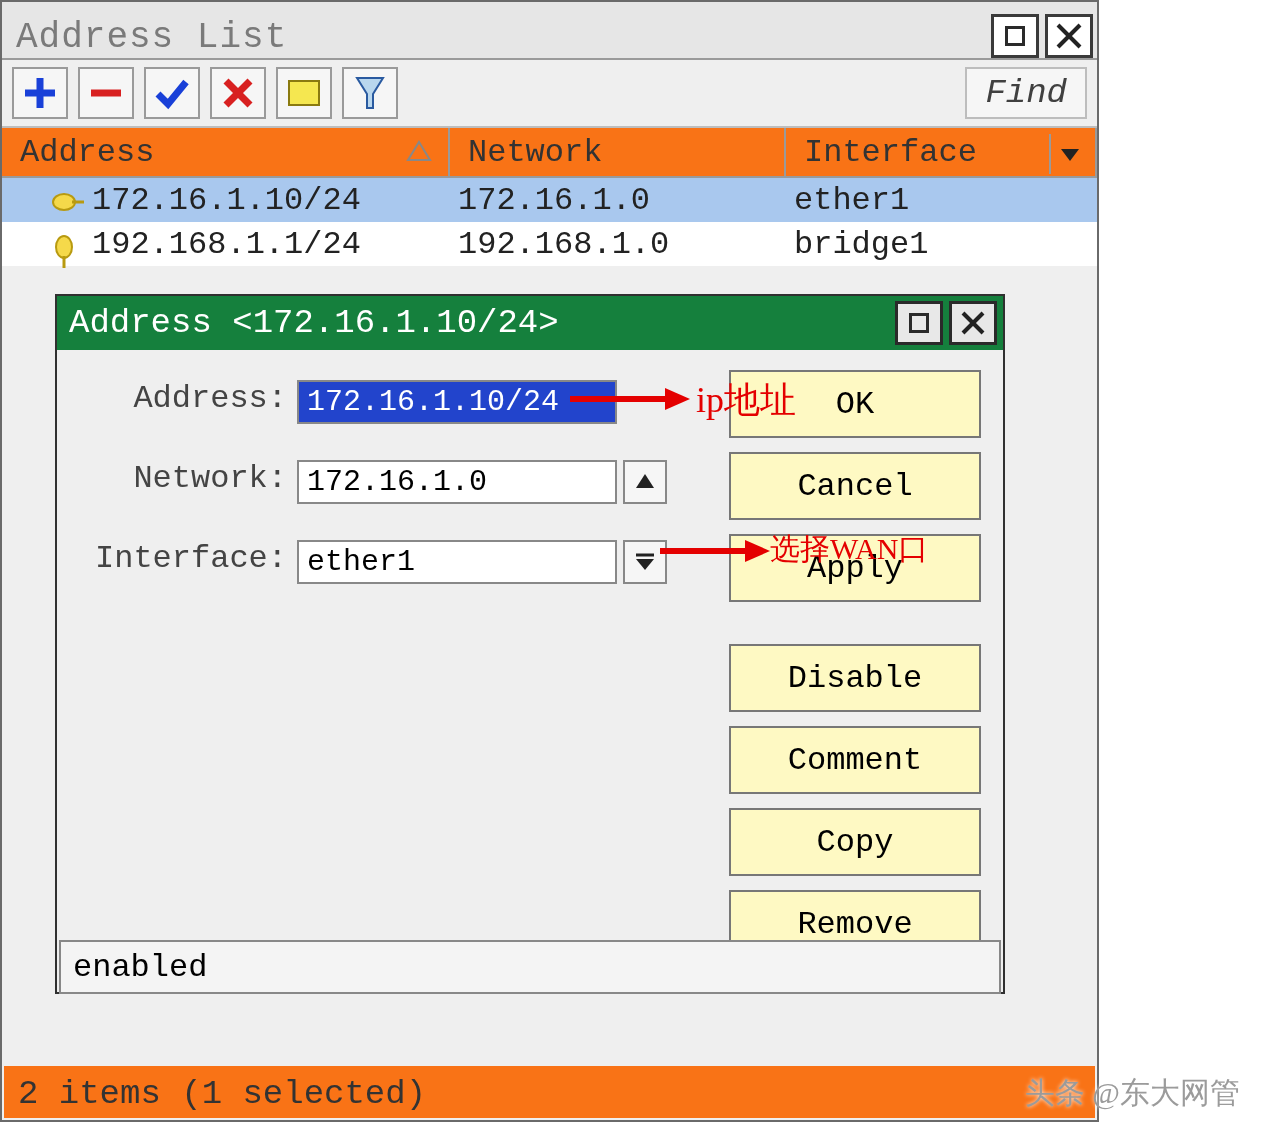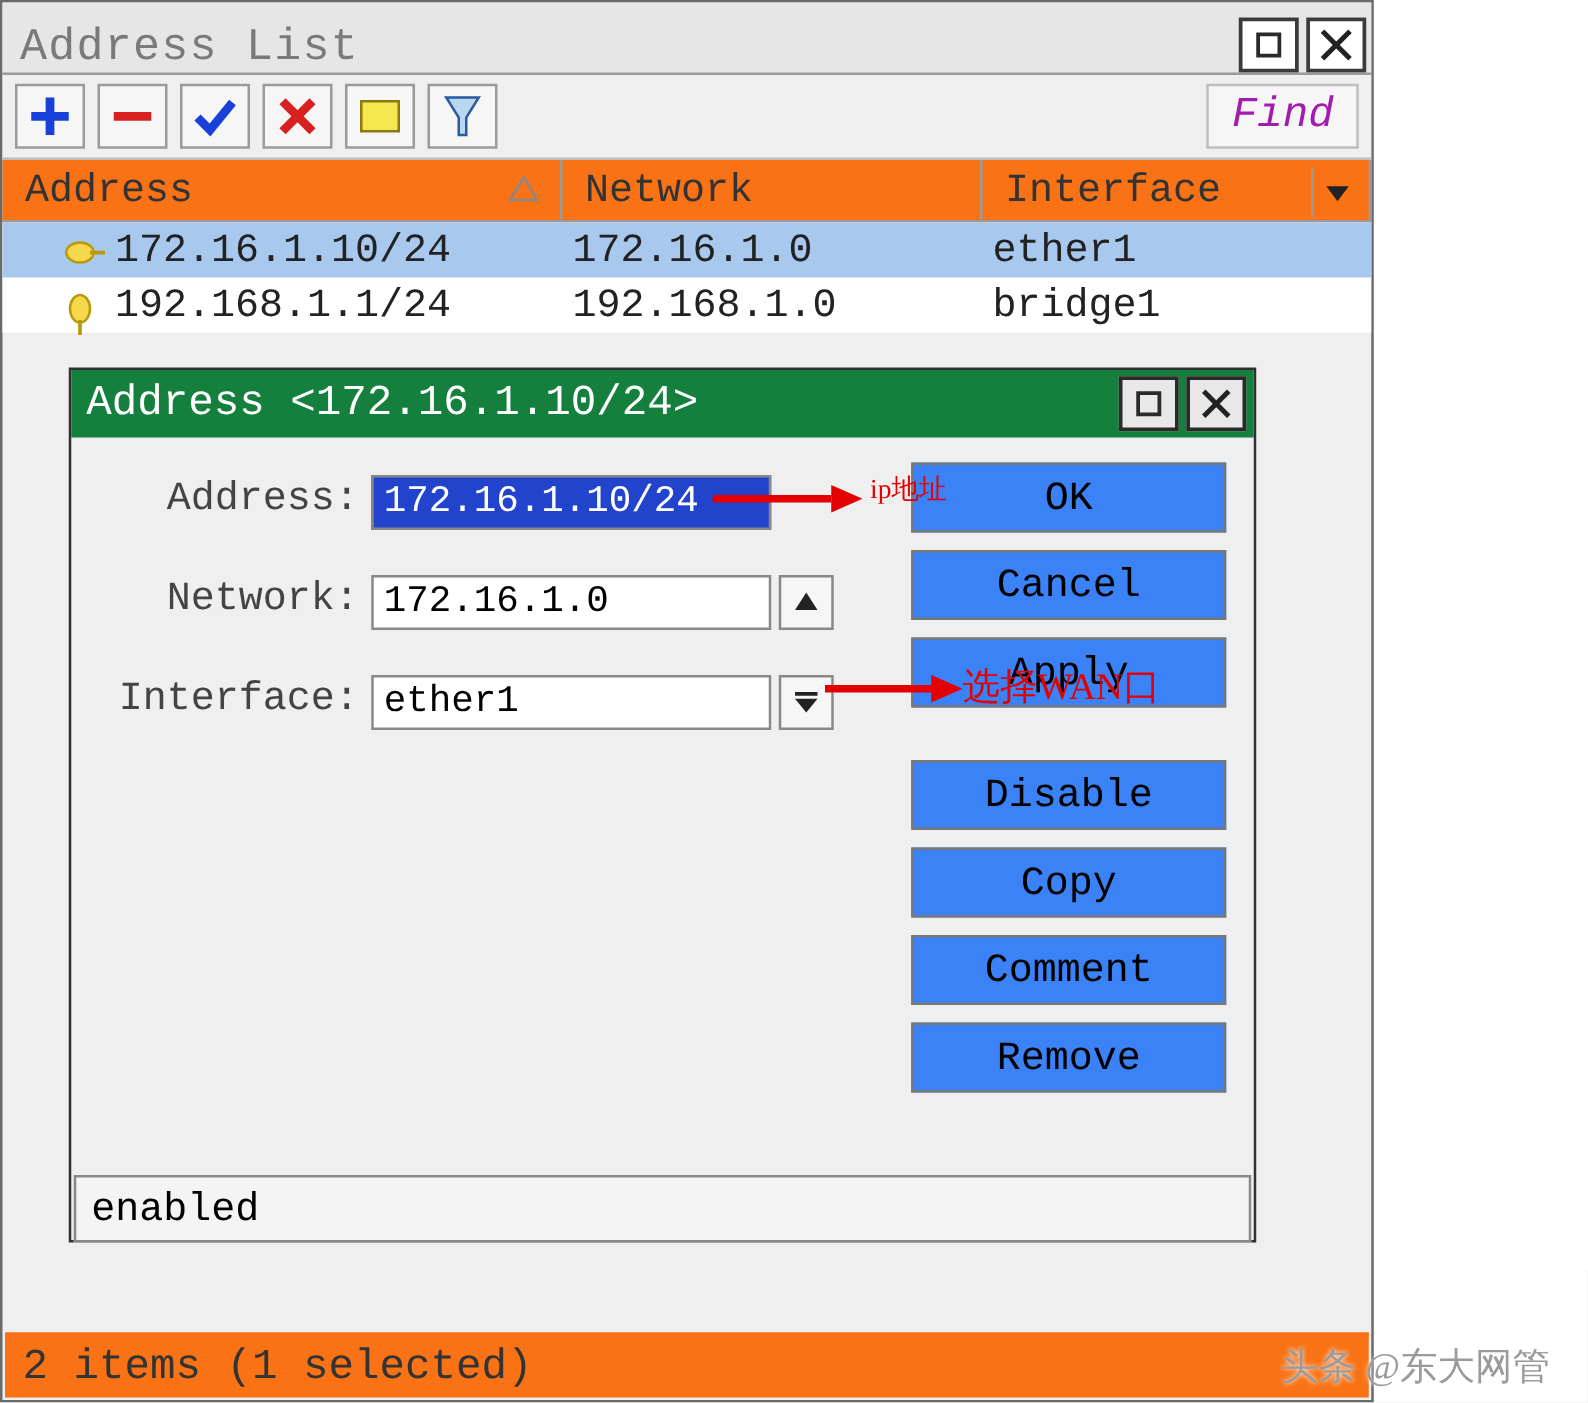--- a/index.html
+++ b/index.html
@@ -38,21 +38,21 @@
     height:68px; background:#efefef; display:flex; align-items:center; gap:10px;
     padding:0 10px; border-bottom:2px solid #bdbdbd;
   }
   .tool {
     width:56px; height:52px; border:2px solid #9a9a9a; background:#f6f6f6;
     display:flex; align-items:center; justify-content:center;
   }
   .toolbar .spacer { flex:1; }
   .findbtn {
     height:52px; border:2px solid #bdbdbd; background:#f6f6f6;
-    font-size:34px; color:#a21caf; font-style:italic; padding:0 18px;
+    font-size:34px; color:#404040; font-style:italic; padding:0 18px;
     display:flex; align-items:center;
   }
 
   
   .colheaders {
     height:50px; display:flex; background:#f97316; border-bottom:2px solid #9a9a9a;
   }
   .colheaders .cell {
     border-right:2px solid #9a9a9a; display:flex; align-items:center;
     padding-left:18px; font-size:32px; color:#333;
@@ -113,33 +113,33 @@
     display:flex; align-items:center; justify-content:center;
     border:2px solid #888; background:#f6f6f6;
   }
   .frow .dropbtn {
     width:44px; height:44px; margin-left:6px;
     display:flex; flex-direction:column; align-items:center; justify-content:center;
     border:2px solid #888; background:#f6f6f6;
   }
   .btncol { position:absolute; right:22px; top:20px; width:252px; display:flex; flex-direction:column; gap:14px;}
   .btncol .abtn {
-    height:56px; border:2px solid #777; background:#3b82f6; font-size:32px;
+    height:68px; border:2px solid #777; background:#fef9c3; font-size:32px;
     display:flex; align-items:center; justify-content:center;
   }
   .btncol .gap { height:14px; }
 
   .statusline {
     position:absolute; left:2px; right:2px; bottom:2px; height:54px;
     border:2px solid #888; background:#f4f4f4; display:flex; align-items:center;
     padding-left:12px; font-size:32px;text-align:center;
   }
   .redarrow1 { position:absolute; left:570px; top:384px; pointer-events:none;}
   .redarrow2 { position:absolute; left:660px; top:536px; pointer-events:none;}
-  .redtxt1 { position:absolute; left:696px; top:376px; color:#e40000; font-size:22px; font-family:"SimSun",serif; pointer-events:none;}
+  .redtxt1 { position:absolute; left:696px; top:376px; color:#e40000; font-size:36px; font-family:"SimSun",serif; pointer-events:none;}
   .redtxt2 { position:absolute; left:770px; top:529px; color:#e40000; font-size:30px; font-family:"SimSun",serif; pointer-events:none;}
 
   
   .mainstatus {
     position:absolute; left:2px; right:2px; bottom:2px; height:52px;
     border-top:4px solid #f97316; background:#f97316;
     display:flex; align-items:center; padding-left:14px; font-size:34px; color:#333;
   }
 
   
@@ -303,22 +303,22 @@
         </div>
       </div>
     </div>
 
     <div class="btncol">
       <div class="abtn">OK</div>
       <div class="abtn">Cancel</div>
       <div class="abtn">Apply</div>
       <div class="gap"></div>
       <div class="abtn">Disable</div>
+      <div class="abtn">Comment</div>
       <div class="abtn">Copy</div>
-      <div class="abtn">Comment</div>
       <div class="abtn">Remove</div>
     </div>
 
     <div class="statusline">enabled</div>
   </div>
 </div>
 
 <svg class="redarrow1" width="120" height="30">
   <line x1="0" y1="15" x2="95" y2="15" stroke="#e40000" stroke-width="6"></line>
   <polygon points="95,4 120,15 95,26" fill="#e40000"></polygon>

